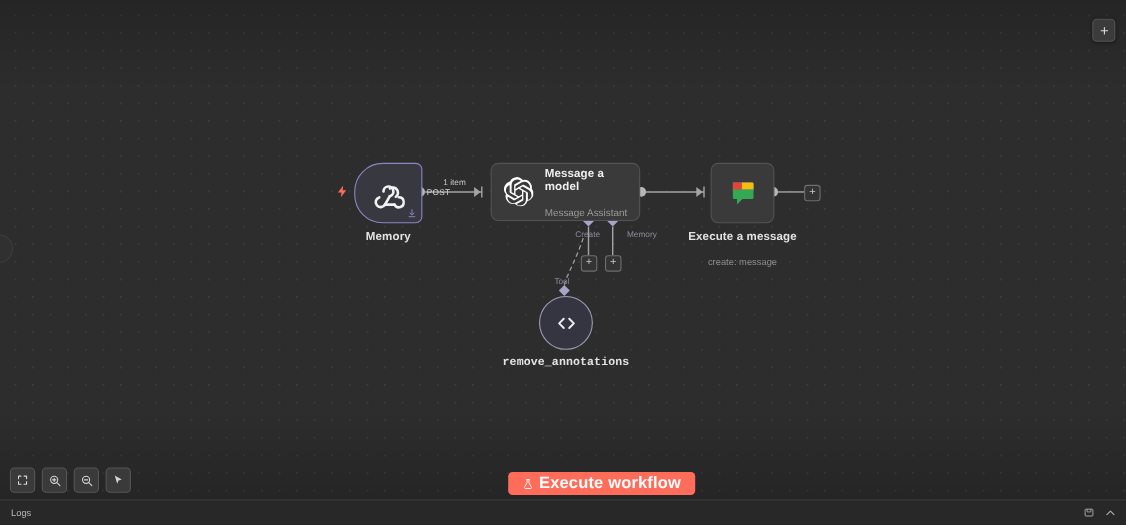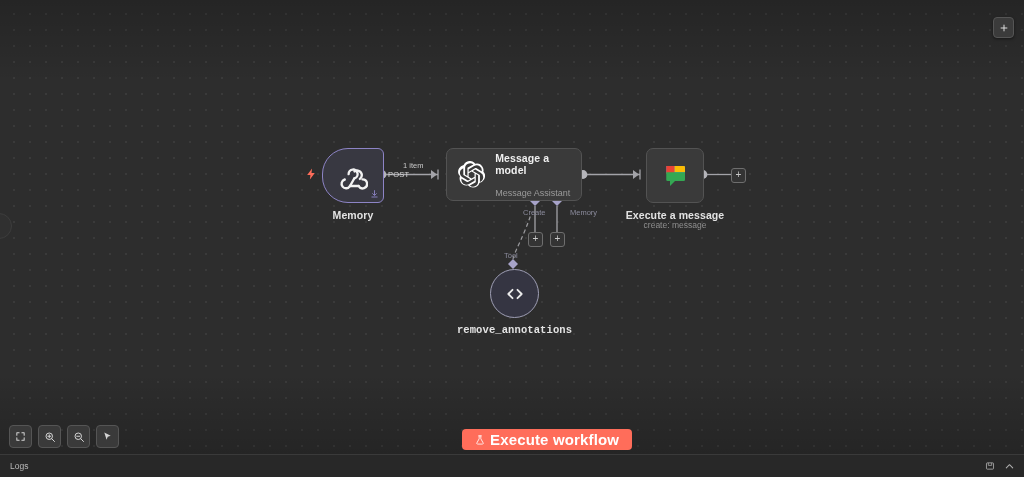--- a/index.html
+++ b/index.html
@@ -126,21 +126,21 @@
     color: #e3e3e3;
     white-space: nowrap;
     font-weight: 600;
     letter-spacing: .1px;
   }
   .node-sub {
     position: absolute;
     top: 100%;
     left: 50%;
     transform: translateX(-50%);
-    margin-top: 18px;
+    margin-top: 31px;
     font-size: 8.5px;
     color: #8f8f8f;
     white-space: nowrap;
   }
 
   
   #node-webhook {
     left: 322px; top: 148px;
     width: 60px; height: 53px;
     background: #383841;

